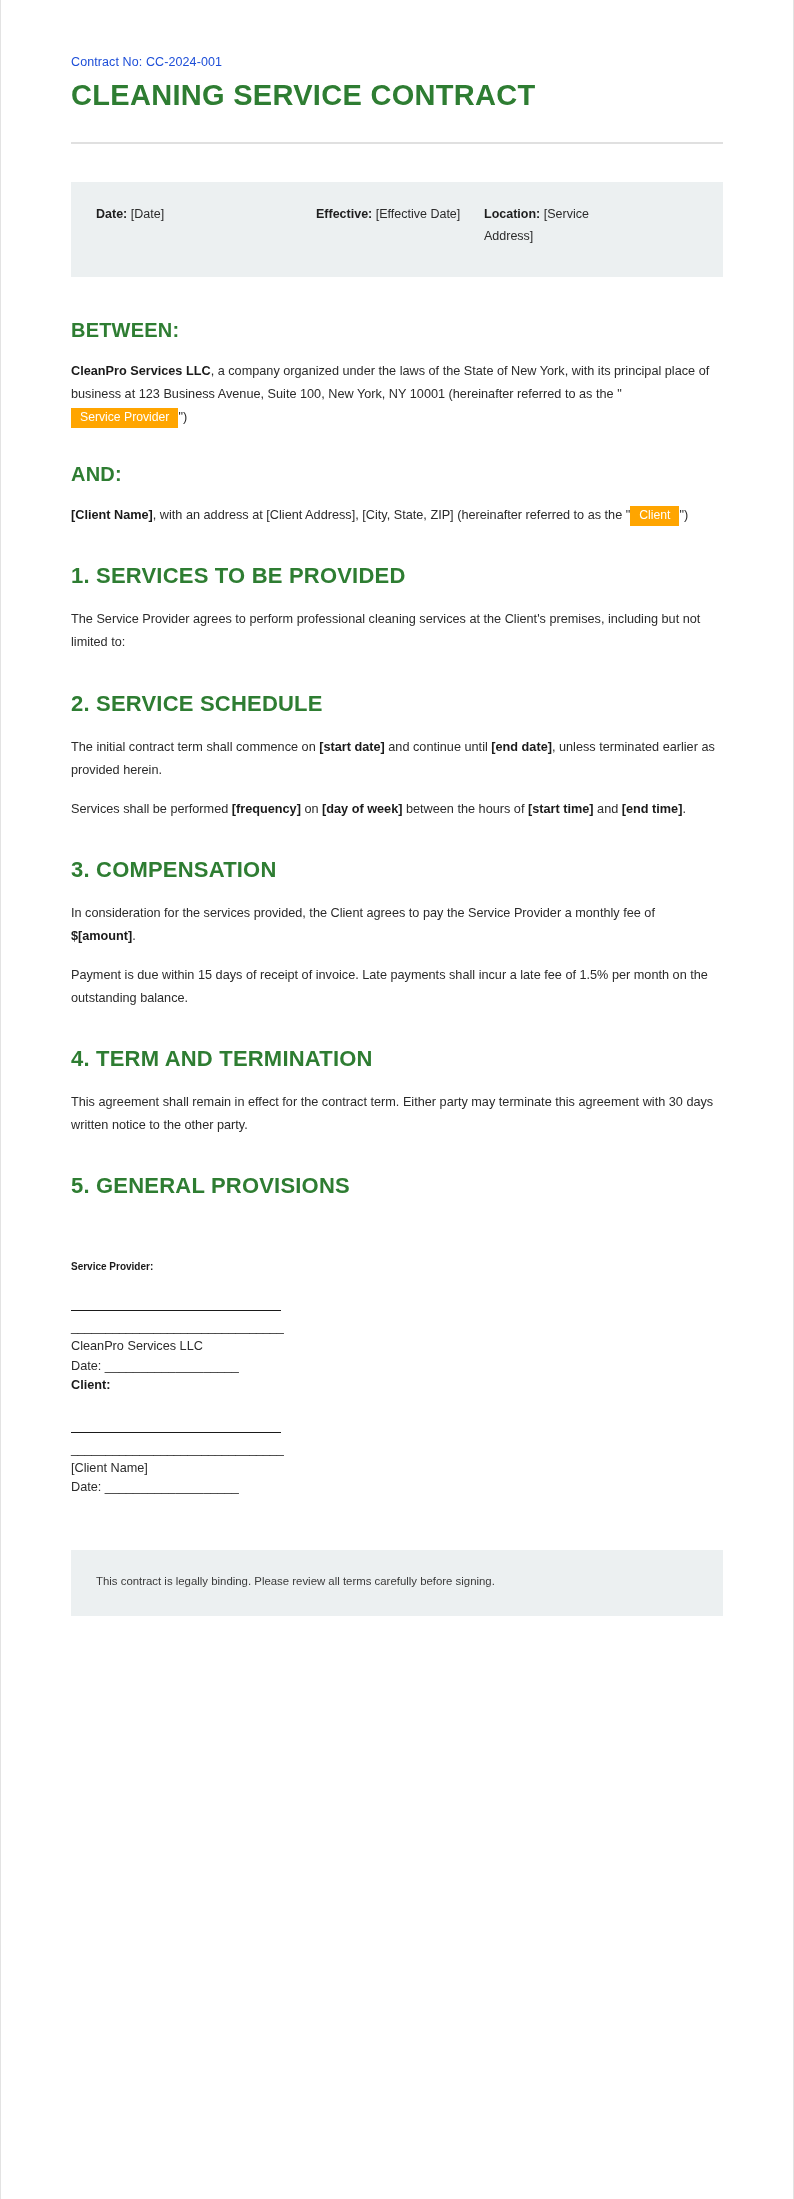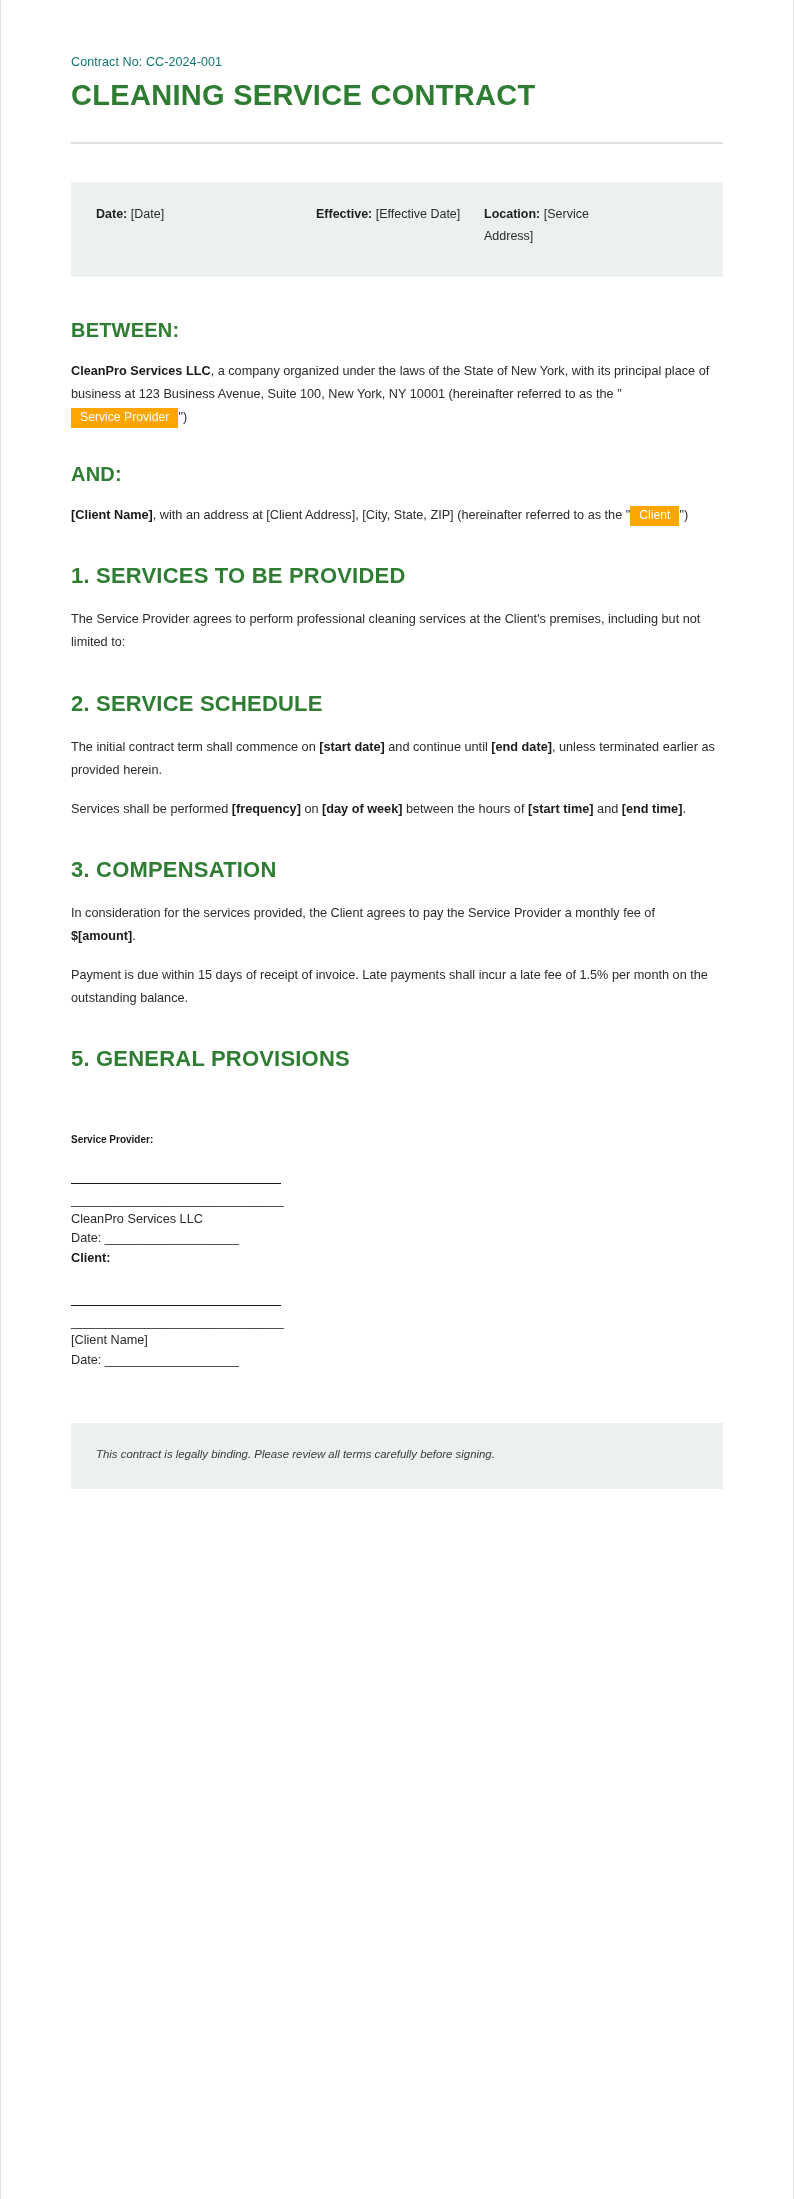--- a/index.html
+++ b/index.html
@@ -23,21 +23,21 @@
     border-left: 1px solid #e3e3e3;
     border-right: 1px solid #e3e3e3;
   }
   .content {
     padding: 55px 70px 0 70px;
   }
 
   
   .contract-no {
     font-size: 12.5px;
-    color: #0f766e;
+    color: #1d4ed8;
     letter-spacing: 0.1px;
     margin: 0 0 10px 0;
   }
   .doc-title {
     font-size: 29px;
     font-weight: bold;
     color: #2e7d32;
     letter-spacing: 0.3px;
     margin: 0 0 30px 0;
     line-height: 1.15;
@@ -159,21 +159,20 @@
 
   
   .footer-note {
     background: #ecf0f1;
     margin-top: 52px;
     padding: 22px 25px 26px 25px;
   }
   .footer-note p {
     margin: 0;
     font-size: 11.4px;
-    font-style: italic;
     color: #3a3a3a;
     line-height: 1.6;
   }
 </style>
 </head>
 <body>
 
 <div class="page">
   <div class="content">
 
@@ -218,20 +217,24 @@
       <p class="body"><span>The initial contract term shall commence on </span><strong>[start date]</strong><span> and continue until </span><strong>[end date]</strong><span>, unless terminated earlier as provided herein.</span></p>
       <p class="body"><span>Services shall be performed </span><strong>[frequency]</strong><span> on </span><strong>[day of week]</strong><span> between the hours of </span><strong>[start time]</strong><span> and </span><strong>[end time]</strong><span>.</span></p>
     </div>
 
     <div>
       <h2 class="section-heading">3. COMPENSATION</h2>
       <p class="body"><span>In consideration for the services provided, the Client agrees to pay the Service Provider a monthly fee of </span><strong>$[amount]</strong><span>.</span></p>
       <p class="body">Payment is due within 15 days of receipt of invoice. Late payments shall incur a late fee of 1.5% per month on the outstanding balance.</p>
     </div>
 
+    <div>
+      <h2 class="section-heading">4. TERM AND TERMINATION</h2>
+      <p class="body">This agreement shall remain in effect for the contract term. Either party may terminate this agreement with 30 days written notice to the other party.</p>
+    </div>
 
     <div>
       <h2 class="section-heading">5. GENERAL PROVISIONS</h2>
     </div>
 
     <div class="sig-area">
 
       <div>
         <p class="sig-role">Service Provider:</p>
         <div class="sig-rule"></div>

